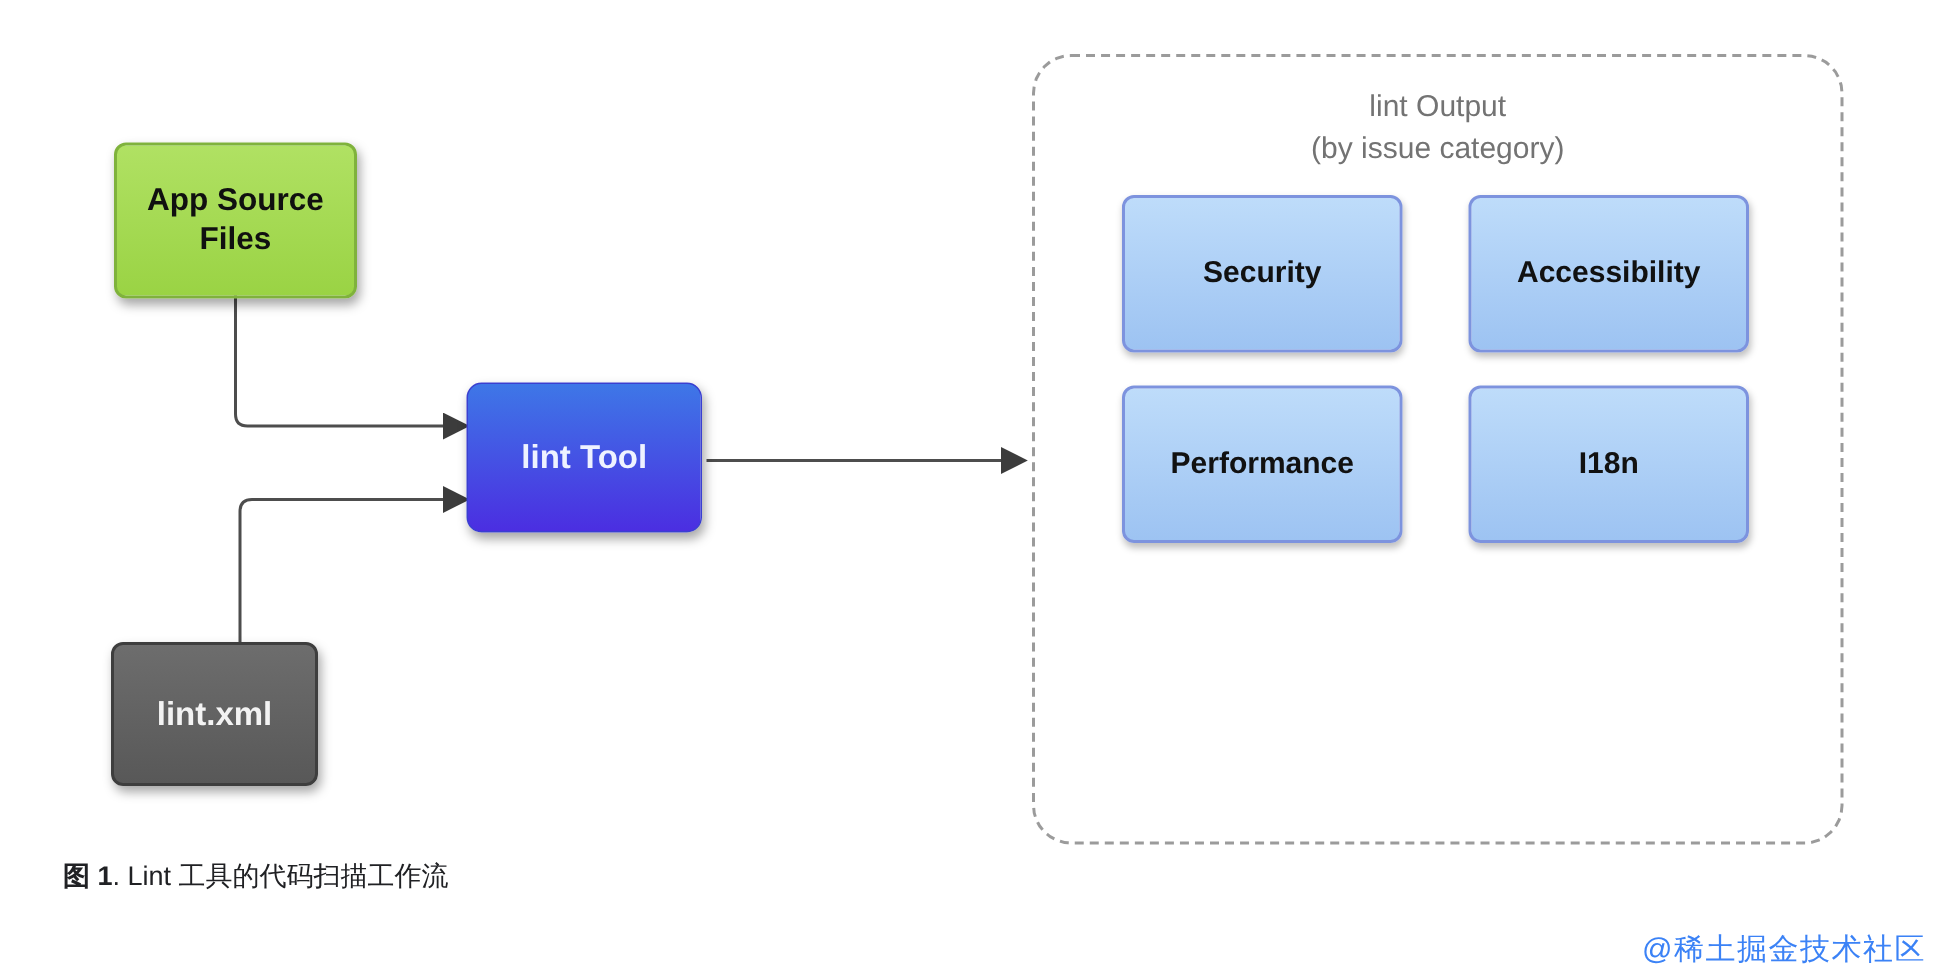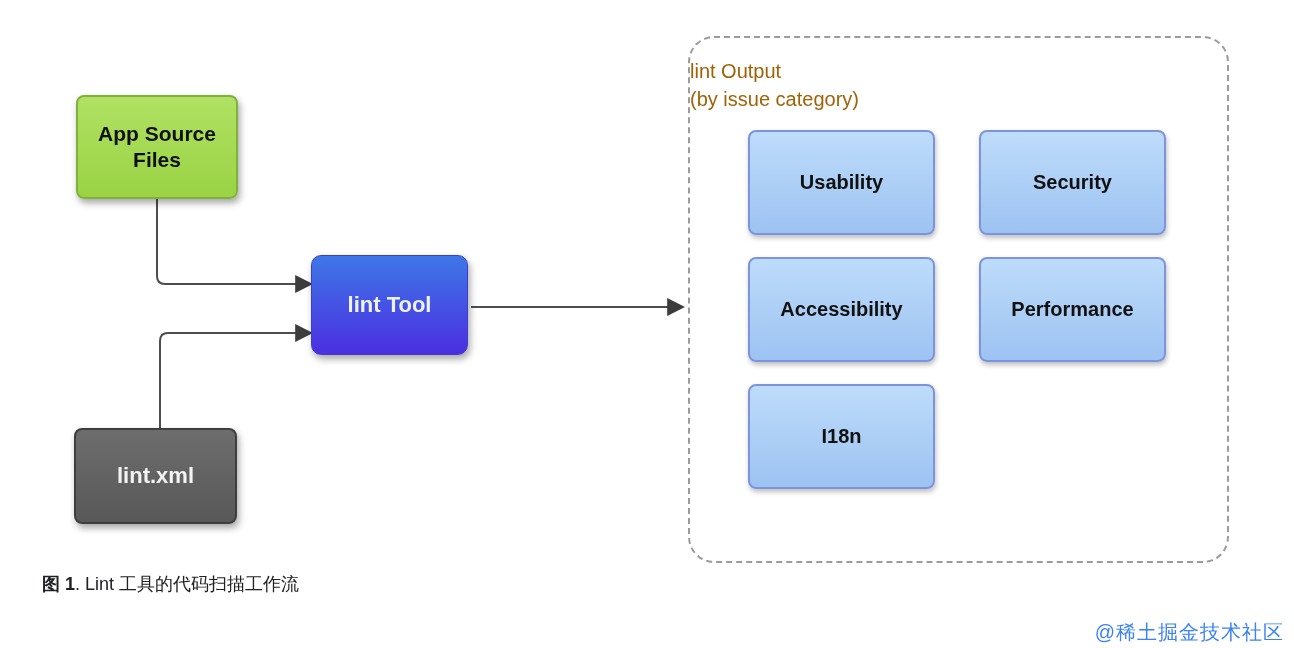--- a/index.html
+++ b/index.html
@@ -38,21 +38,21 @@
     border: 2px solid #7fb23c;
     border-radius: 8px;
     box-shadow: 2px 4px 7px rgba(0,0,0,0.35);
     color: #101010;
     font-size: 21px;
     line-height: 1.25;
     padding: 0 18px;
   }
   .node-gray {
     left: 74px; top: 428px;
-    width: 163px; height: 96px;
+    width: 138px; height: 96px;
     background: linear-gradient(180deg, #6d6d6d 0%, #585858 100%);
     border: 2px solid #3e3e3e;
     border-radius: 8px;
     box-shadow: 2px 4px 7px rgba(0,0,0,0.35);
     color: #f3f3f3;
     font-size: 22px;
   }
   .node-blue {
     left: 311px; top: 255px;
     width: 157px; height: 100px;
@@ -69,22 +69,22 @@
     width: 541px; height: 527px;
     border: 2px dashed #9b9b9b;
     border-radius: 26px;
     box-sizing: border-box;
   }
   .group-title {
     position: absolute;
     top: 19px;
     left: 0;
     width: 100%;
-    text-align: left;
-    color: #a16207;
+    text-align: center;
+    color: #737373;
     font-size: 20px;
     line-height: 1.42;
     font-weight: 400;
   }
   .category-grid {
     position: absolute;
     left: 58px; top: 92px;
     display: grid;
     grid-template-columns: 187px 187px;
     grid-auto-rows: 105px;
@@ -152,23 +152,20 @@
     <span>lint Tool</span>
   </div>
 
   <div class="output-group">
     <div class="group-title">
       <div>lint Output</div>
       <div>(by issue category)</div>
     </div>
     <div class="category-grid">
       <div class="category-box">
-        <span>Usability</span>
-      </div>
-      <div class="category-box">
         <span>Security</span>
       </div>
       <div class="category-box">
         <span>Accessibility</span>
       </div>
       <div class="category-box">
         <span>Performance</span>
       </div>
       <div class="category-box">
         <span>I18n</span>

